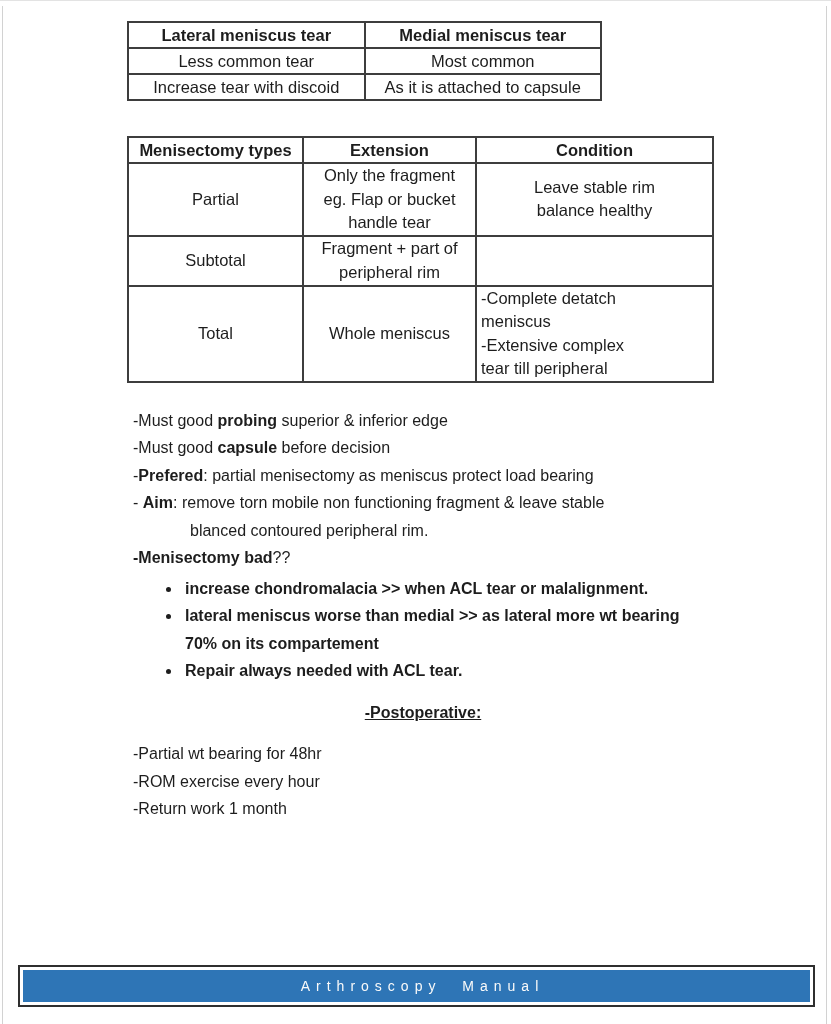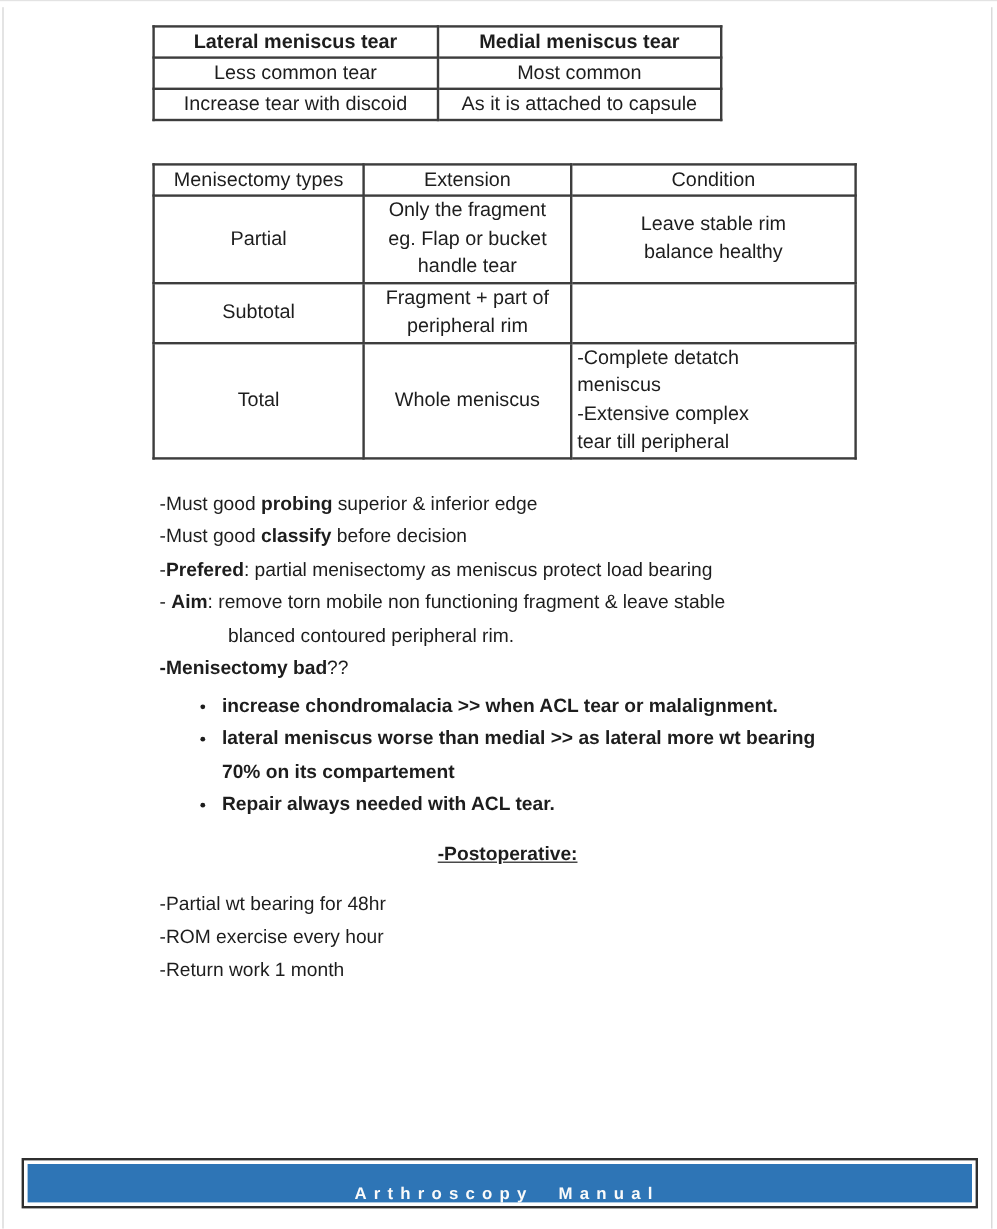--- a/index.html
+++ b/index.html
@@ -23,21 +23,21 @@
     border: 2px solid #3d3d3d;
     padding: 0;
     font-size: 16.5px;
     vertical-align: middle;
   }
   .t1 { margin: 21px 0 0 127px; width: 475px; }
   .t1 th { height: 24px; font-weight: bold; text-align: center; }
   .t1 td { height: 24px; text-align: center; }
 
   .t2 { margin: 35px 0 0 127px; width: 585px; }
-  .t2 th { height: 24px; font-weight: normal; text-align: center; }
+  .t2 th { height: 24px; font-weight: bold; text-align: center; }
   .t2 td {
     text-align: center;
     vertical-align: top;
     line-height: 23.5px;
     white-space: pre-line;
     padding-top: 1px;
   }
   .t2 .r1 td { height: 70px; }
   .t2 .r2 td { height: 48px; }
   .t2 .r3 td { height: 93px; }
@@ -79,23 +79,23 @@
     background: #ffffff;
     padding: 3px;
     display: flex;
     gap: 6px;
   }
   .footer-main {
     flex: 1;
     background: var(--accent, #2e75b6);
     color: #fafafa;
     display: flex;
-    align-items: flex-end;
+    align-items: center;
     justify-content: center;
-    font-weight: bold;
+    font-weight: normal;
     font-size: 14px;
     letter-spacing: 6px;
     word-spacing: 11px;
     padding-left: 12px;
   }
   .footer-page {
     width: 140px;
     box-sizing: border-box;
     background: var(--accent, #2e75b6);
     color: #eef2f7;
@@ -166,21 +166,21 @@
       <td class="cell-left">-Complete detatch
 meniscus
 -Extensive complex
 tear till peripheral</td>
     </tr>
   </tbody>
 </table>
 
 <div class="notes">
   <div class="note-line"><span>-Must good </span><b>probing</b><span> superior &amp; inferior edge</span></div>
-  <div class="note-line"><span>-Must good </span><b>classify</b><span> before decision</span></div>
+  <div class="note-line"><span>-Must good </span><b>capsule</b><span> before decision</span></div>
   <div class="note-line"><span>-</span><b>Prefered</b><span>: partial menisectomy as meniscus protect load bearing</span></div>
   <div class="note-line"><span>- </span><b>Aim</b><span>: remove torn mobile non functioning fragment &amp; leave stable</span></div>
   <div class="note-line note-indent">blanced contoured peripheral rim.</div>
   <div class="note-line"><b>-Menisectomy bad</b><span>??</span></div>
 
   <ul class="bullets">
     <li><span>increase chondromalacia &gt;&gt; when ACL tear or malalignment.</span></li>
     <li><span>lateral meniscus worse than medial &gt;&gt; as lateral more wt bearing
 70% on its compartement</span></li>
     <li><span>Repair always needed with ACL tear.</span></li>

